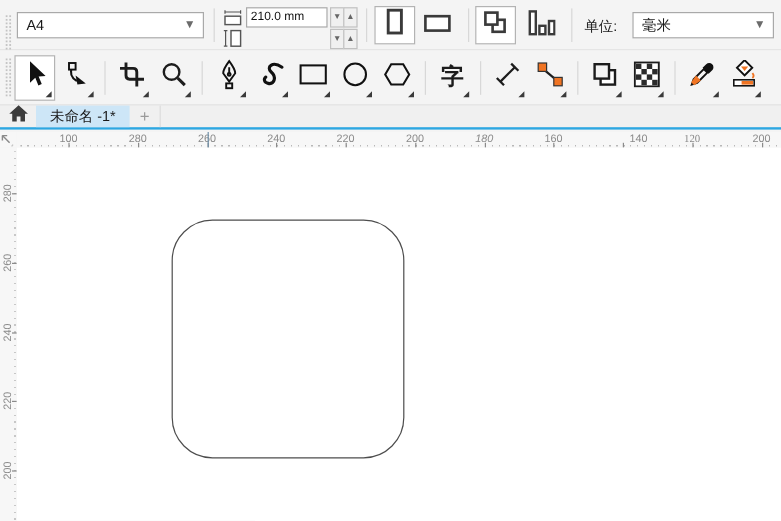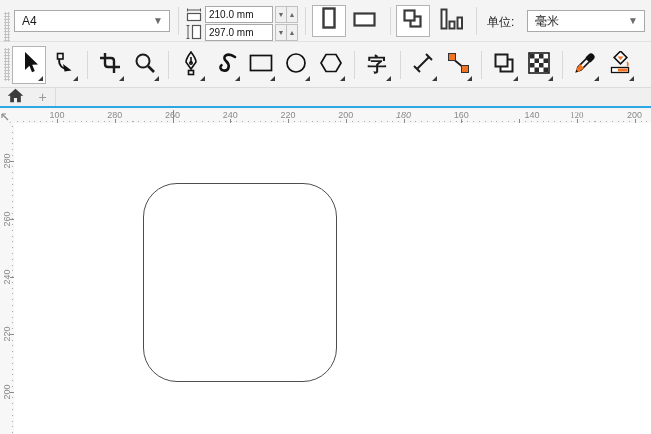--- a/index.html
+++ b/index.html
@@ -111,21 +111,20 @@
           </g>
         </svg>
     </span>
 
     <input class="size-field" style="top: 6px;" value="210.0 mm">
     <div class="spin" style="top:6px">
         <b>▼</b>
         <b>▲</b>
       </div>
 
-    <input class="size-field" style="top: 24px;" value="297.0 mm">
     <div class="spin" style="top:24px">
         <b>▼</b>
         <b>▲</b>
       </div>
 
     <div class="vdiv" style="left:305px"></div>
 
     <div class="btn pb-btn selected" style="left:312px">
       <span>
         <svg width="24" height="26" viewBox="0 0 24 26">
@@ -354,20 +353,23 @@
     </div>
   </div>
 
   <div class="tabbar">
     <div class="home-btn">
       <span>
         <svg width="17" height="15" viewBox="0 0 24 21">
           <path d="M12 1 L23 11 H19.5 V20 H14.2 V14 H9.8 V20 H4.5 V11 H1 Z" fill="#3c3c3c"></path>
           </svg>
       </span>
+    </div>
+    <div class="doc-tab">
+      <span>未命名 -1*</span>
     </div>
     <div class="newtab-btn">
       <span>+</span>
     </div>
   </div>
 
   <div class="workspace">
     <div class="ruler-corner">
       <svg width="12" height="12" viewBox="0 0 12 12">
         <path d="M2 2 L8 8" stroke="#8a8a8a" stroke-width="1.2"></path>

